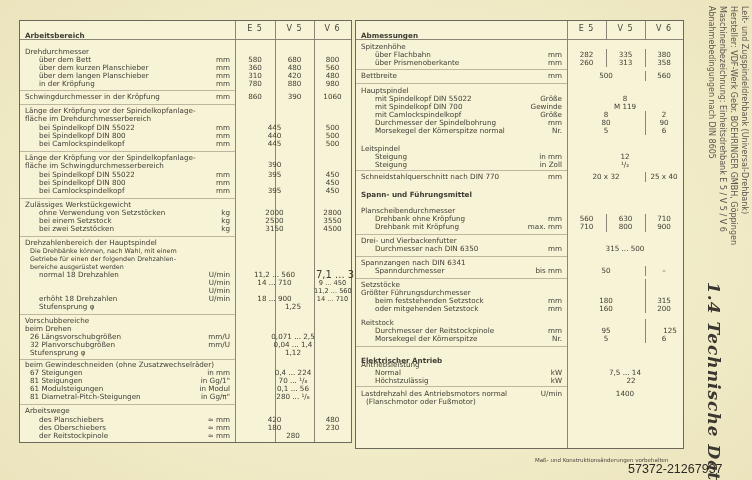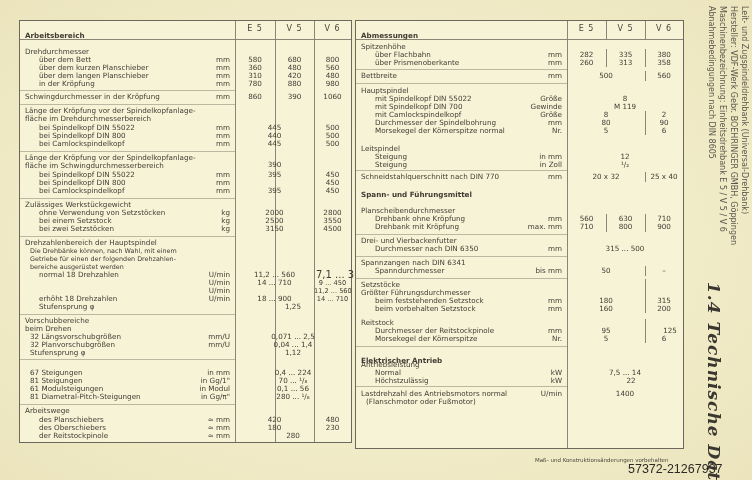--- a/index.html
+++ b/index.html
@@ -155,29 +155,30 @@
   <div class="val" style="left:215px;width:79px;top:274px">18   ... 900</div>
   <div class="val" style="left:296px;width:37px;top:250px;font-size:10px">7,1  ... 355</div>
   <div class="val" style="left:294px;width:37px;top:258px;font-size:6.6px">9    ... 450</div>
   <div class="val" style="left:294px;width:37px;top:266px;font-size:6.6px">11,2 ... 560</div>
   <div class="val" style="left:294px;width:37px;top:274px;font-size:6.6px">14   ... 710</div>
   <div class="val" style="left:215px;width:116px;top:282px">1,25</div>
 
   <div class="row-line" style="top:293px;width:215px"></div>
   <div class="txt" style="left:5px;top:296px">Vorschubbereiche</div>
   <div class="txt" style="left:5px;top:304px">beim Drehen</div>
-  <div class="txt sub" style="left:-4px;top:312px">32 Längsvorschubgrößen</div>
+  <div class="txt sub" style="left:-4px;top:312px">26 Längsvorschubgrößen</div>
   <div class="txt sub" style="left:-4px;top:320px">32 Planvorschubgrößen</div>
   <div class="txt sub" style="left:-4px;top:328px">Stufensprung φ</div>
   <div class="unit" style="left:180px;width:30px;top:312px">mm/U</div>
   <div class="unit" style="left:180px;width:30px;top:320px">mm/U</div>
   <div class="val" style="left:215px;width:116px;top:312px">0,071 ... 2,5</div>
   <div class="val" style="left:215px;width:116px;top:320px">0,04  ... 1,4</div>
   <div class="val" style="left:215px;width:116px;top:328px">1,12</div>
   <div class="row-line" style="top:338px;width:215px"></div>
+  <div class="txt" style="left:5px;top:340px">beim Gewindeschneiden (ohne Zusatzwechselräder)</div>
   <div class="txt sub" style="left:-4px;top:348px">67 Steigungen</div>
   <div class="txt sub" style="left:-4px;top:356px">81 Steigungen</div>
   <div class="txt sub" style="left:-4px;top:364px">61 Modulsteigungen</div>
   <div class="txt sub" style="left:-4px;top:372px">81 Diametral-Pitch-Steigungen</div>
   <div class="unit" style="left:170px;width:40px;top:348px">in mm</div>
   <div class="unit" style="left:170px;width:40px;top:356px">in Gg/1"</div>
   <div class="unit" style="left:170px;width:40px;top:364px">in Modul</div>
   <div class="unit" style="left:170px;width:40px;top:372px">in Gg/π"</div>
   <div class="val" style="left:215px;width:116px;top:348px">0,4  ... 224</div>
   <div class="val" style="left:215px;width:116px;top:356px">70   ... ¹/₈</div>
@@ -294,21 +295,21 @@
   <div class="txt sub" style="left:5px;top:246px">Spanndurchmesser</div>
   <div class="unit" style="left:166px;width:40px;top:246px">bis mm</div>
   <div class="val" style="left:211px;width:78px;top:246px">50</div>
   <div class="val" style="left:289px;width:38px;top:246px">–</div>
   <div class="vbar" style="left:289px;top:245px;height:10px"></div>
 
   <div class="row-line" style="top:257px;width:211px"></div>
   <div class="txt" style="left:5px;top:260px">Setzstöcke</div>
   <div class="txt" style="left:5px;top:268px">Größter Führungsdurchmesser</div>
   <div class="txt sub" style="left:5px;top:276px">beim feststehenden Setzstock</div>
-  <div class="txt sub" style="left:5px;top:284px">beim vorbehalten Setzstock</div>
+  <div class="txt sub" style="left:5px;top:284px">oder mitgehenden Setzstock</div>
   <div class="unit" style="left:166px;width:40px;top:276px">mm</div>
   <div class="unit" style="left:166px;width:40px;top:284px">mm</div>
   <div class="val" style="left:211px;width:78px;top:276px">180</div>
   <div class="val" style="left:211px;width:78px;top:284px">160</div>
   <div class="val" style="left:289px;width:38px;top:276px">315</div>
   <div class="val" style="left:289px;width:38px;top:284px">200</div>
   <div class="vbar" style="left:289px;top:258px;height:34px"></div>
 
   <div class="txt" style="left:5px;top:298px">Reitstock</div>
   <div class="txt sub" style="left:5px;top:306px">Durchmesser der Reitstockpinole</div>

